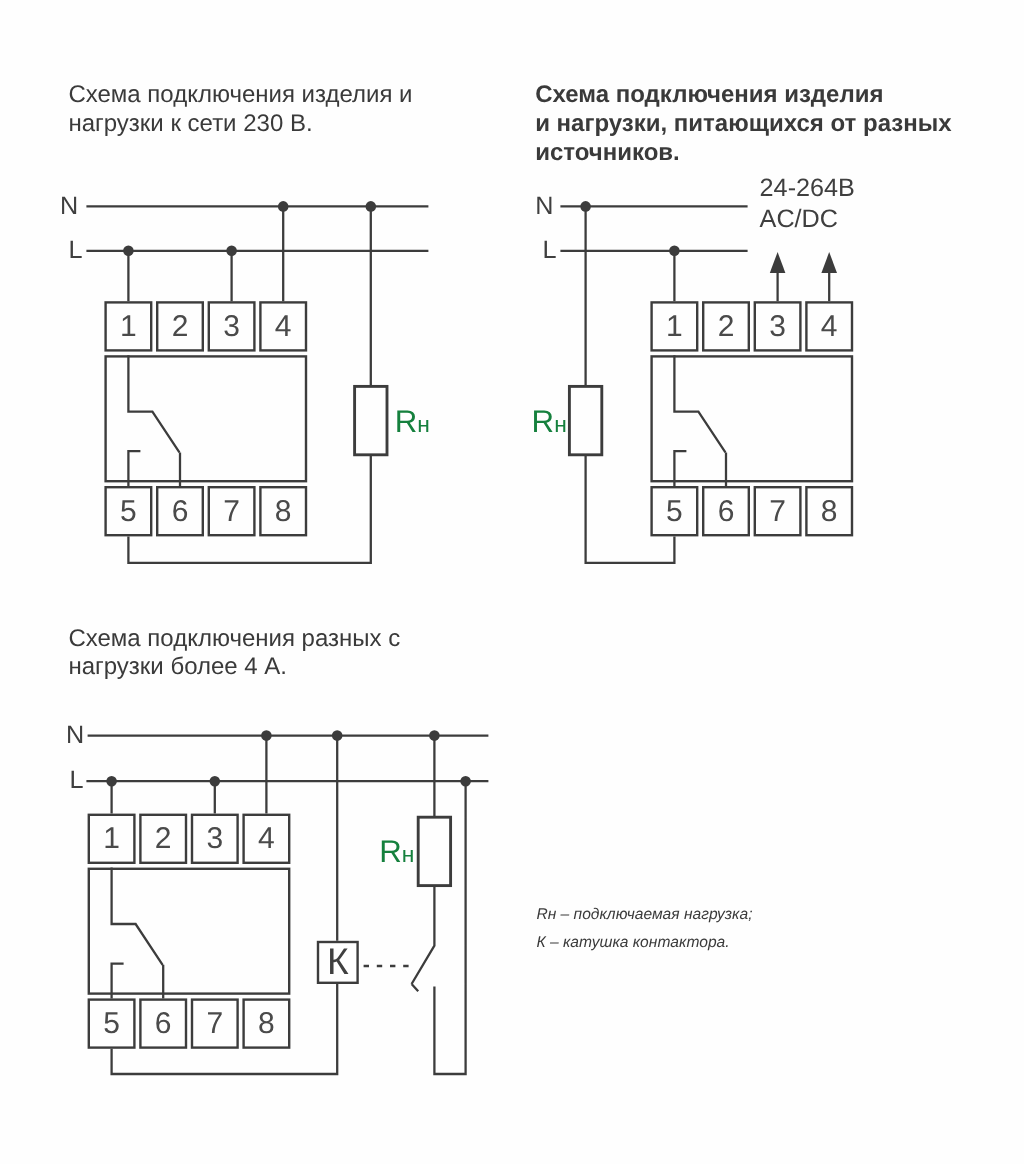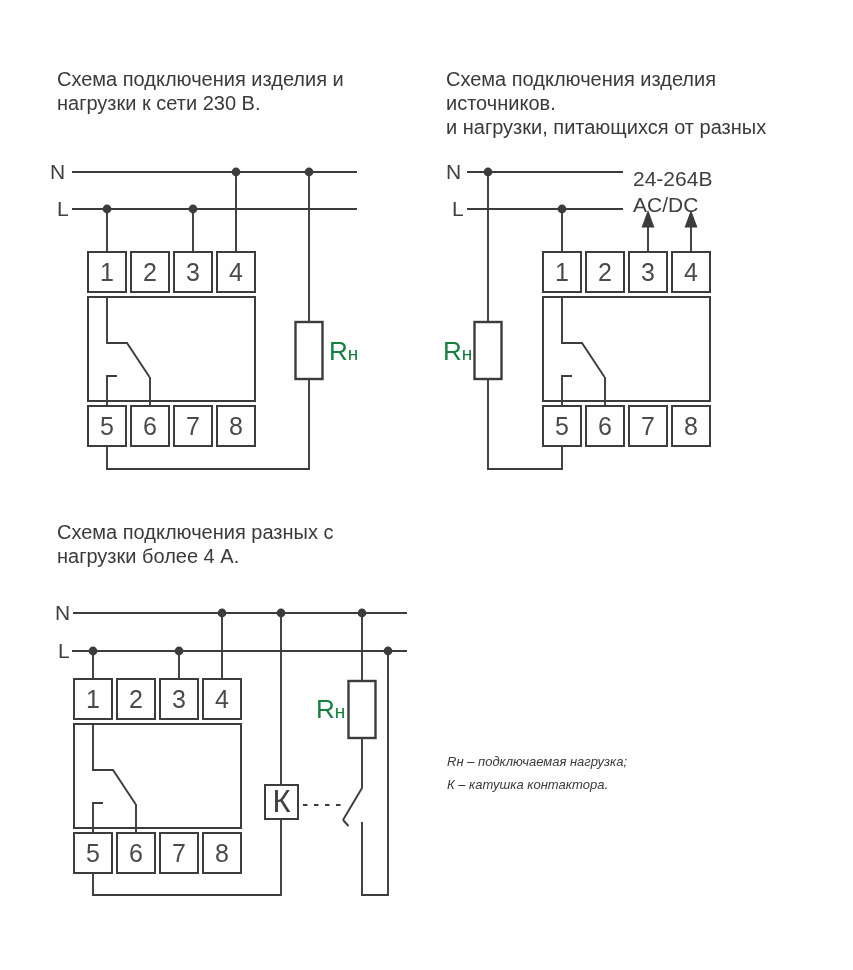--- a/index.html
+++ b/index.html
@@ -139,28 +139,28 @@
         <span>7</span>
       </div>
     <div class="tbox">
         <span>8</span>
       </div>
   </div>
   <div class="rload" style="left:329px; top:351px;">
     <span class="rsym">R</span><span class="rsub">н</span>
   </div>
 
-  <div class="title" style="left:446px; top:67px;">
+  <div class="title" style="left:446px; top:67px;font-weight:bold;">
     <span>Схема подключения изделия</span>
+    <span>и нагрузки, питающихся от разных</span>
     <span>источников.</span>
-    <span>и нагрузки, питающихся от разных</span>
   </div>
   <span class="bus-label" style="left:446px; top:172px;">N</span>
   <span class="bus-label" style="left:452px; top:209px;">L</span>
-  <div class="supply" style="left:633px; top:166px;">
+  <div class="supply" style="left:633px; top:144px;">
     <span>24-264В</span>
     <span>AC/DC</span>
   </div>
 
   <div class="trow" style="left:542px; top:251px;">
     <div class="tbox">
         <span>1</span>
       </div>
     <div class="tbox">
         <span>2</span>

